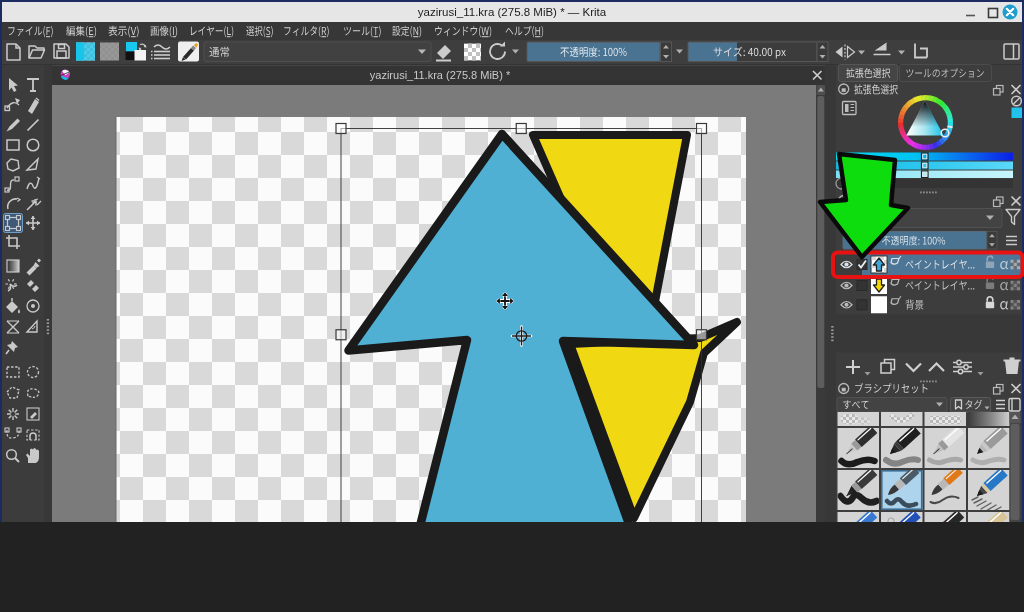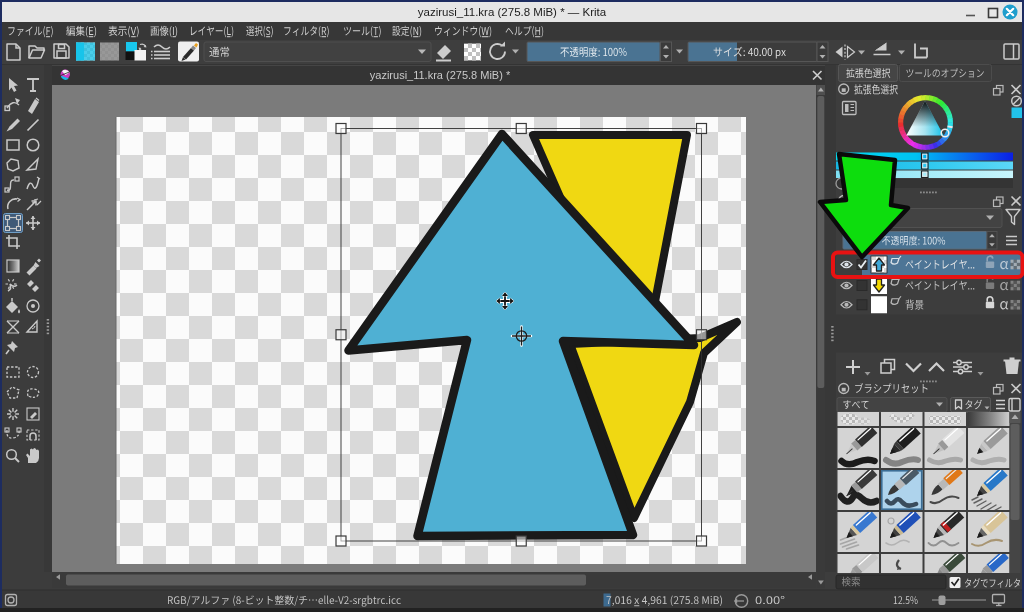--- a/index.html
+++ b/index.html
@@ -1,15 +1,15 @@
 <!DOCTYPE html>
 <html><head><meta charset="utf-8">
 <style>
 html,body{margin:0;padding:0;background:#222;}
-#page{position:relative;width:1024px;height:608px;overflow:hidden;}
+#page{position:relative;width:1024px;height:522px;overflow:hidden;}
 svg{display:block;font-family:"Liberation Sans",sans-serif;}
 </style></head>
 <body>
 <div id="page">
 <svg width="1024" height="612" viewBox="0 0 1024 612">
 <defs>
 <pattern id="chk" width="46" height="46" patternUnits="userSpaceOnUse" patternTransform="translate(120,109)">
 <rect width="46" height="46" fill="#fbfbfb"></rect>
 <rect width="23" height="23" fill="#d9d9d9"></rect>
           <rect x="23" y="23" width="23" height="23" fill="#d9d9d9"></rect>

